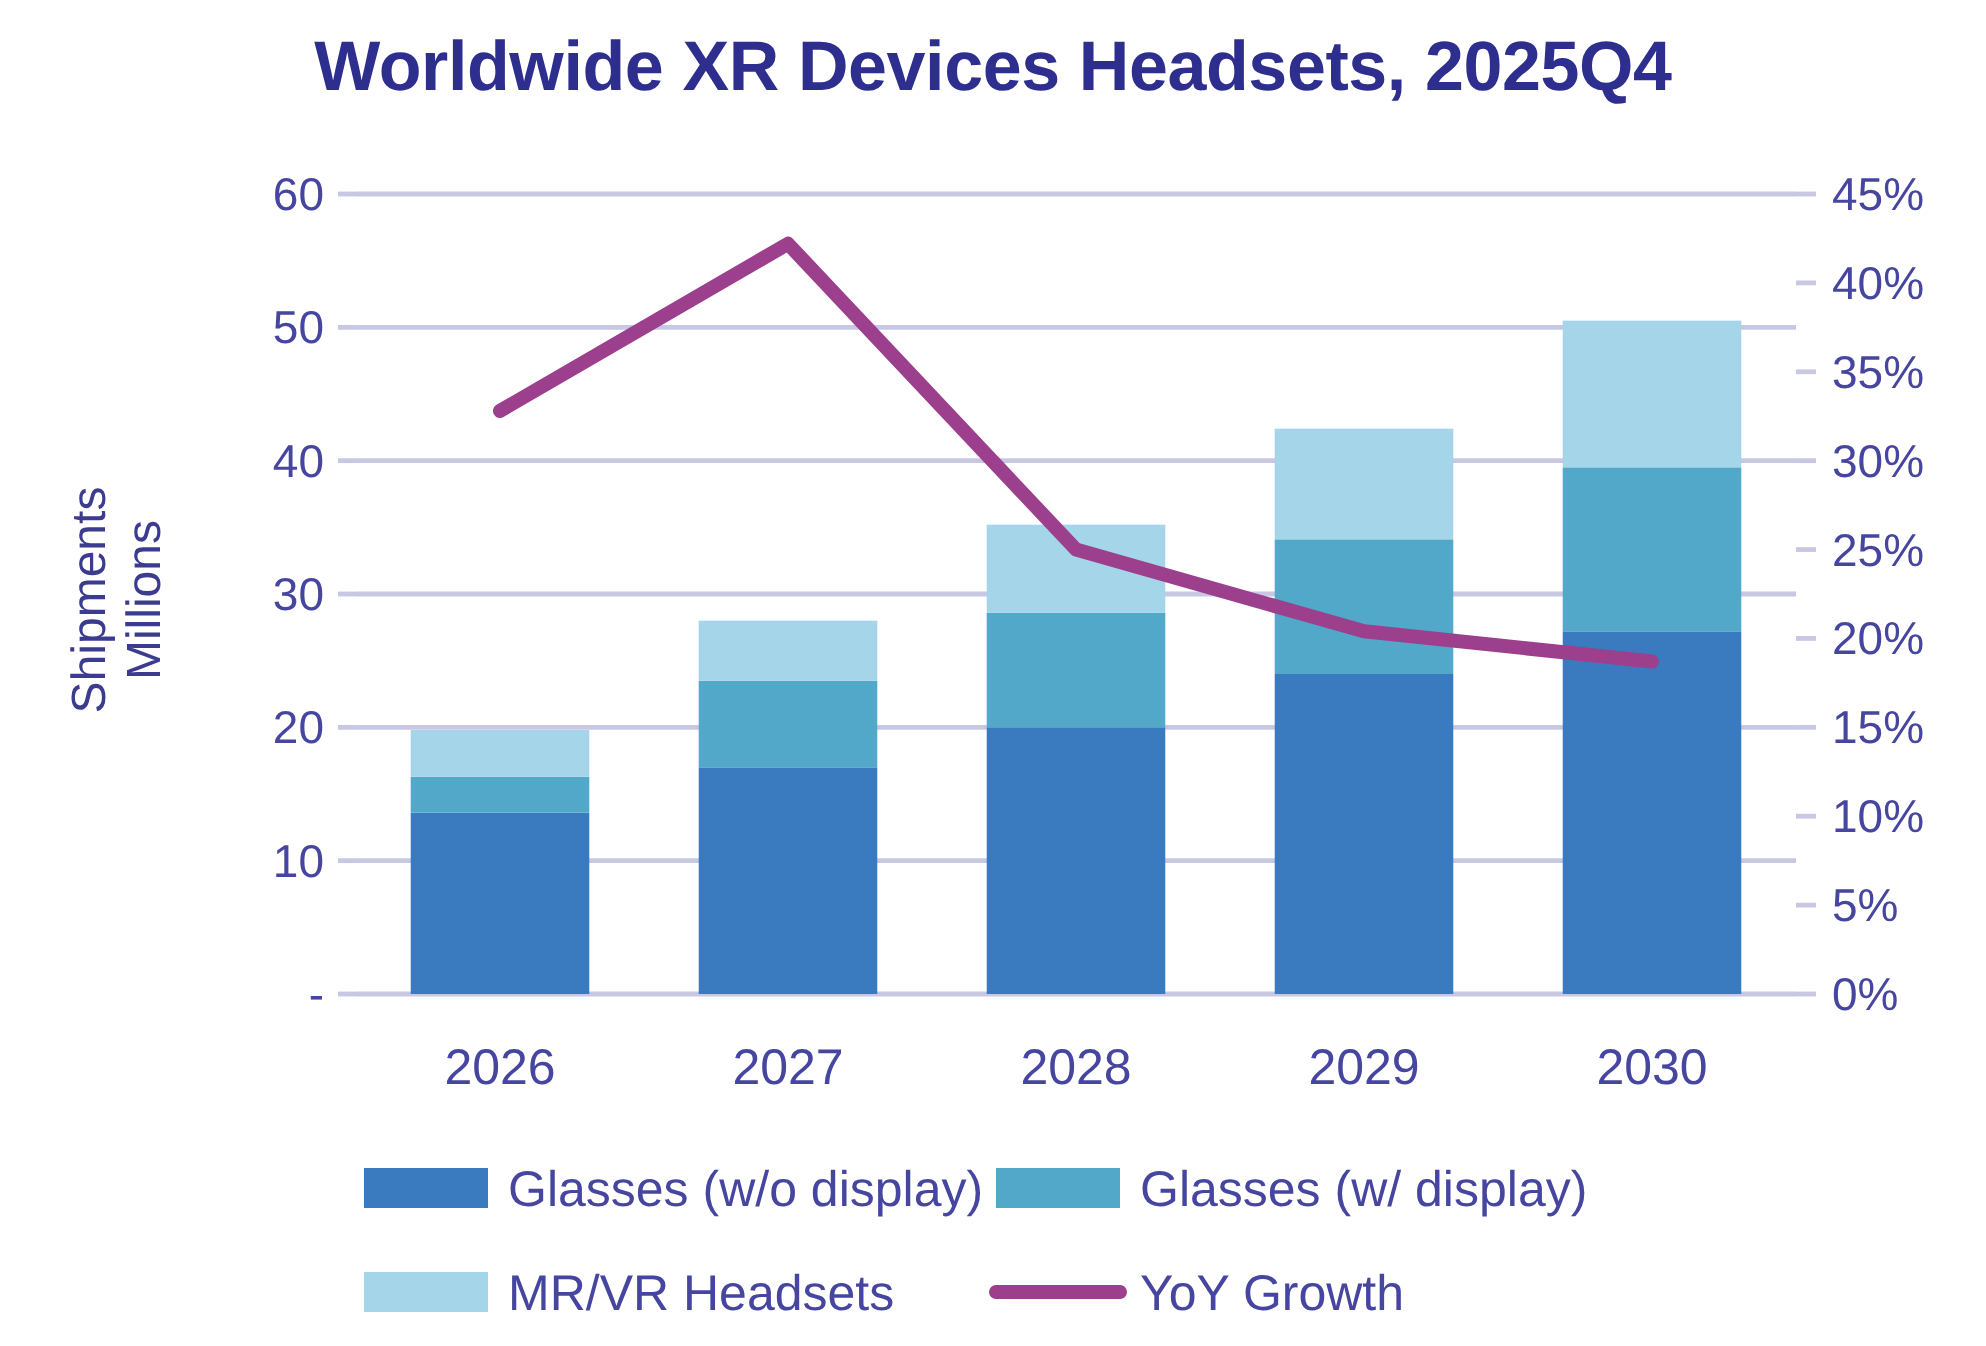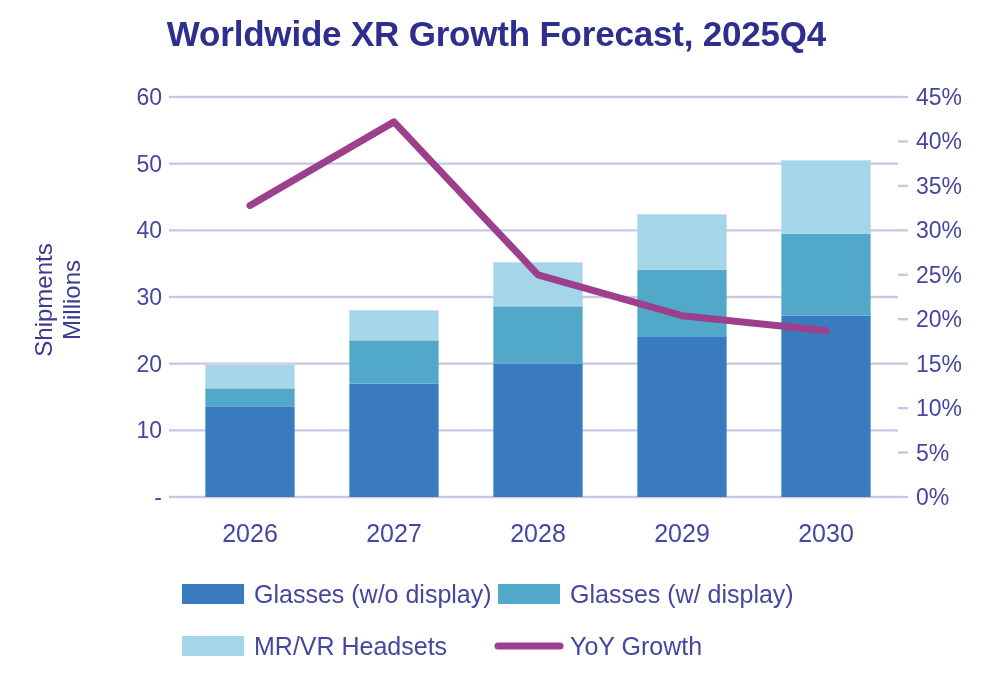--- a/index.html
+++ b/index.html
@@ -57,21 +57,21 @@
     font-family: "Liberation Sans", sans-serif;
     font-size: 25px;
     fill: #4646a0;
   }
 </style>
 </head>
 <body>
 
 <div id="chart-root">
 
-  <div id="chart-title">Worldwide XR Growth Forecast, 2025Q4</div>
+  <div id="chart-title">Worldwide XR Devices Headsets, 2025Q4</div>
 
   <svg id="plot-svg" width="993" height="673">
 
     <g id="gridlines">
         <line x1="178" x2="898" y1="497" y2="497" stroke="#c8c8e4" stroke-width="2.4"></line>
         <line x1="178" x2="898" y1="430.33333333333337" y2="430.33333333333337" stroke="#c8c8e4" stroke-width="2.4"></line>
         <line x1="178" x2="898" y1="363.6666666666667" y2="363.6666666666667" stroke="#c8c8e4" stroke-width="2.4"></line>
         <line x1="178" x2="898" y1="297" y2="297" stroke="#c8c8e4" stroke-width="2.4"></line>
         <line x1="178" x2="898" y1="230.33333333333337" y2="230.33333333333337" stroke="#c8c8e4" stroke-width="2.4"></line>
         <line x1="178" x2="898" y1="163.66666666666663" y2="163.66666666666663" stroke="#c8c8e4" stroke-width="2.4"></line>

